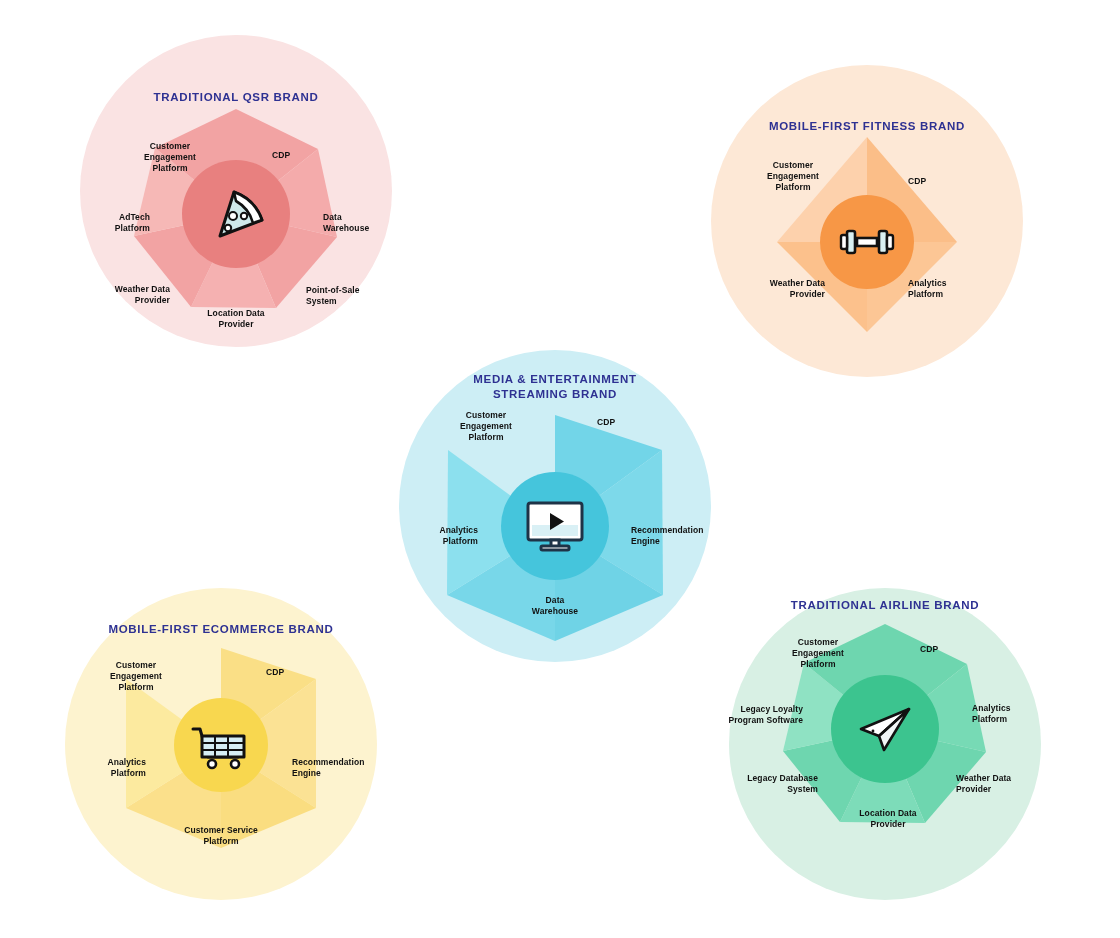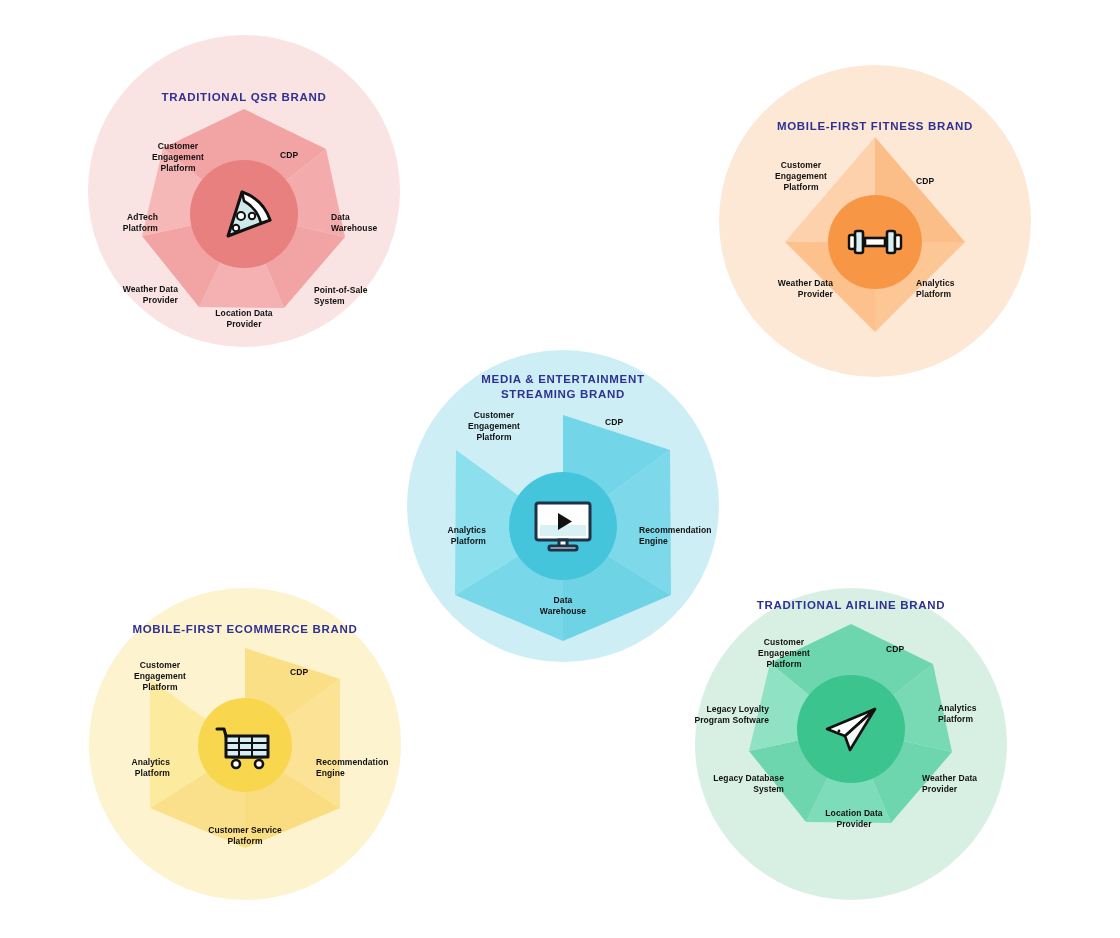--- a/index.html
+++ b/index.html
@@ -15,21 +15,20 @@
     position: relative;
     overflow: hidden;
     font-family: "Liberation Sans", "DejaVu Sans", sans-serif;
     -webkit-font-smoothing: antialiased;
   }
   .canvas {
     position: absolute;
     inset: 0;
     width: 1100px;
     height: 938px;
-    margin-left: 8px;
   }
   .cluster {
     position: absolute;
   }
   .cluster svg {
     display: block;
     overflow: visible;
   }
   .bg-circle { }
   .brand-title {
@@ -197,21 +196,21 @@
         <text class="node-label anchor-end" x="100" y="226" font-size="8.5">Platform</text>
       </g>
       <g>
         <text class="node-label anchor-middle" x="108" y="100" font-size="8.5">Customer</text>
         <text class="node-label anchor-middle" x="108" y="111" font-size="8.5">Engagement</text>
         <text class="node-label anchor-middle" x="108" y="122" font-size="8.5">Platform</text>
       </g>
     </svg>
   </div>
 
-  <div class="cluster" style="left:60px; top:555px;text-decoration:underline;">
+  <div class="cluster" style="left:44px; top:555px;text-decoration:underline;">
     <svg width="360" height="345" viewBox="0 0 360 345">
       <circle class="bg-circle" cx="177" cy="189" r="156" fill="#fdf3cf"></circle>
 
       <g>
         <polygon points="177,193 177,93 272,124" fill="#fadf86"></polygon>
         <polygon points="177,193 272,124 272,253" fill="#fbe294"></polygon>
         <polygon points="177,193 272,253 177,293" fill="#fadd80"></polygon>
         <polygon points="177,193 177,293 82,253" fill="#fbe08b"></polygon>
         <polygon points="177,193 82,253 82,124" fill="#fcea9f"></polygon>
       </g>
@@ -247,21 +246,21 @@
         <text class="node-label anchor-end" x="102" y="221" font-size="8.5">Platform</text>
       </g>
       <g>
         <text class="node-label anchor-middle" x="92" y="113" font-size="8.5">Customer</text>
         <text class="node-label anchor-middle" x="92" y="124" font-size="8.5">Engagement</text>
         <text class="node-label anchor-middle" x="92" y="135" font-size="8.5">Platform</text>
       </g>
     </svg>
   </div>
 
-  <div class="cluster" style="left:666px; top:555px;">
+  <div class="cluster" style="left:708px; top:555px;">
     <svg width="360" height="345" viewBox="0 0 360 345">
       <circle class="bg-circle" cx="177" cy="189" r="156" fill="#d8f0e4"></circle>
 
       <g>
         <polygon points="177,174 177,69 259,109" fill="#6ed6af"></polygon>
         <polygon points="177,174 259,109 278,197" fill="#77dab5"></polygon>
         <polygon points="177,174 278,197 217,268" fill="#6ed6af"></polygon>
         <polygon points="177,174 217,268 132,267" fill="#7ddcb9"></polygon>
         <polygon points="177,174 132,267 75,196" fill="#6ed6af"></polygon>
         <polygon points="177,174 75,196 96,108" fill="#8fe2c3"></polygon>

